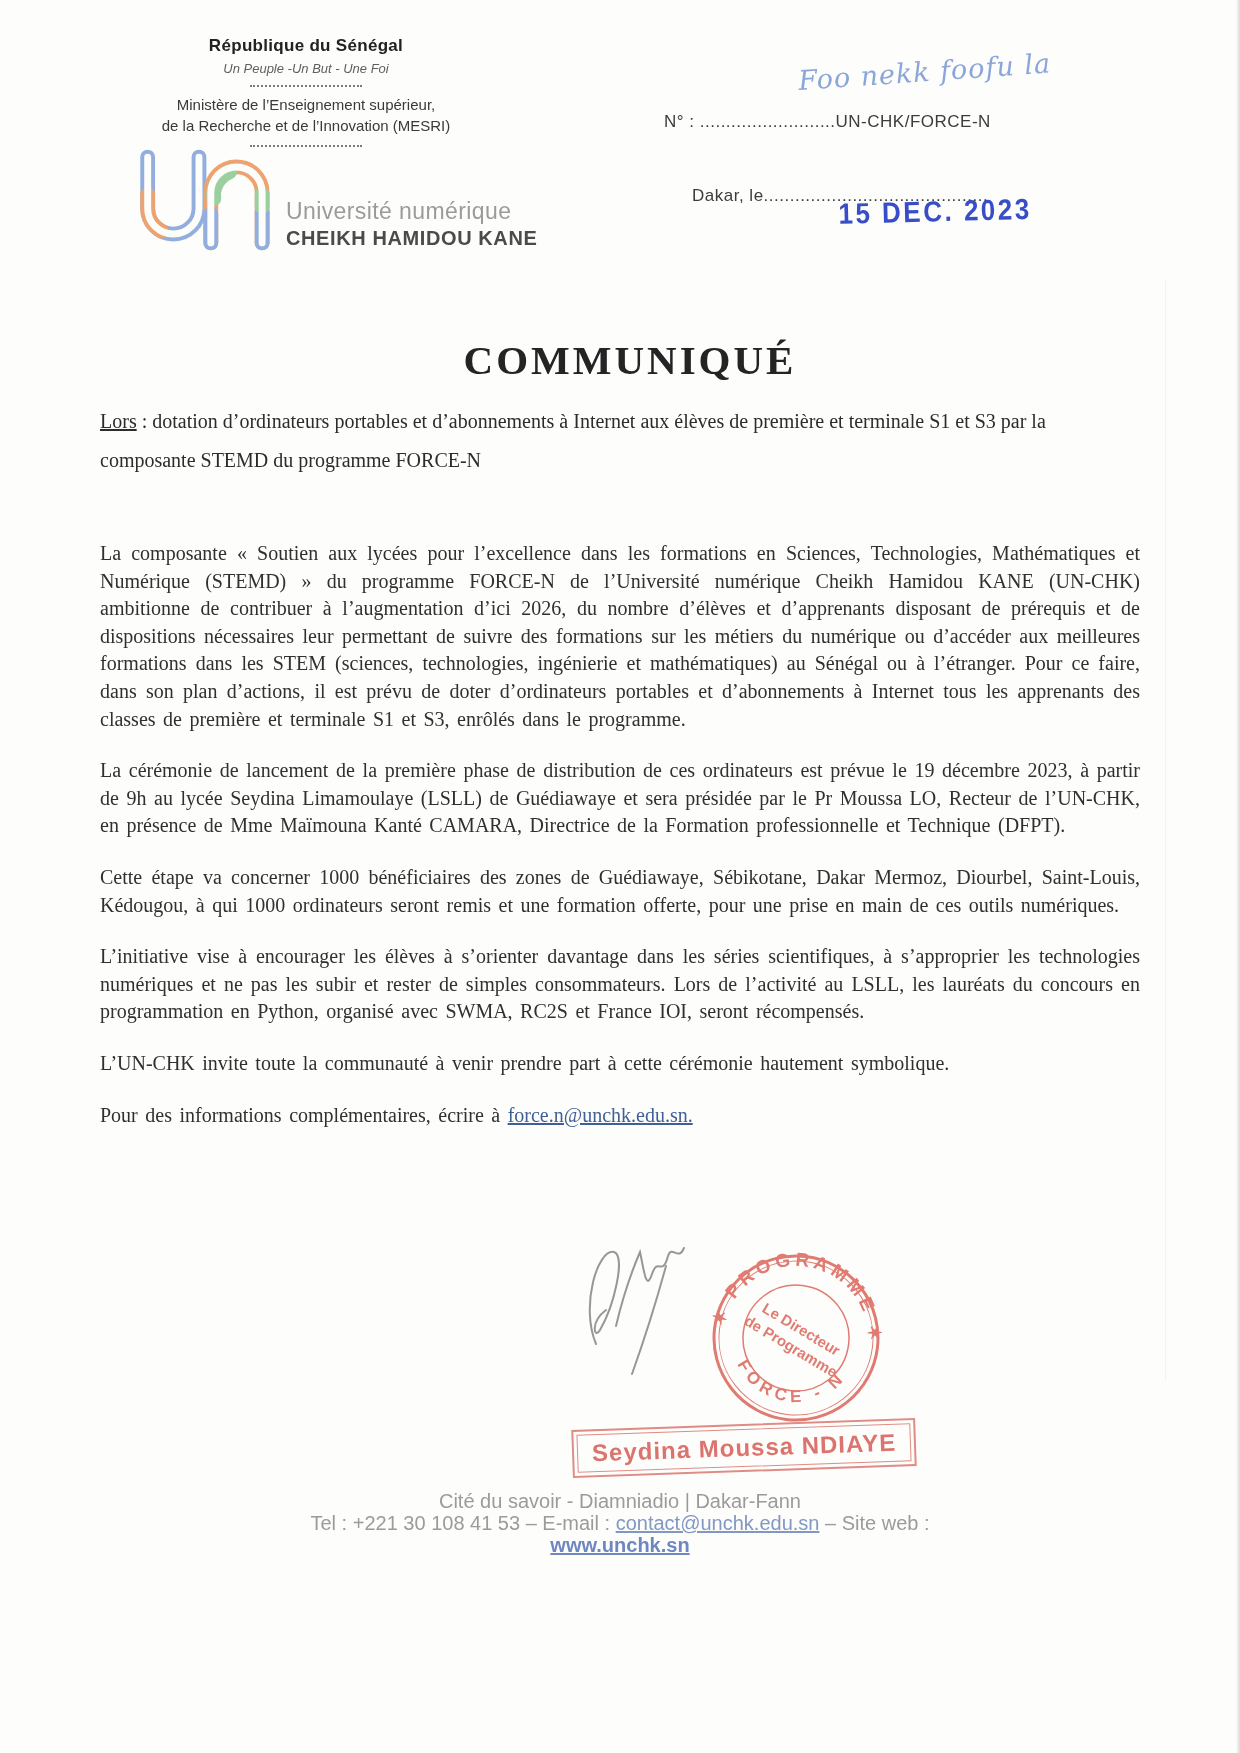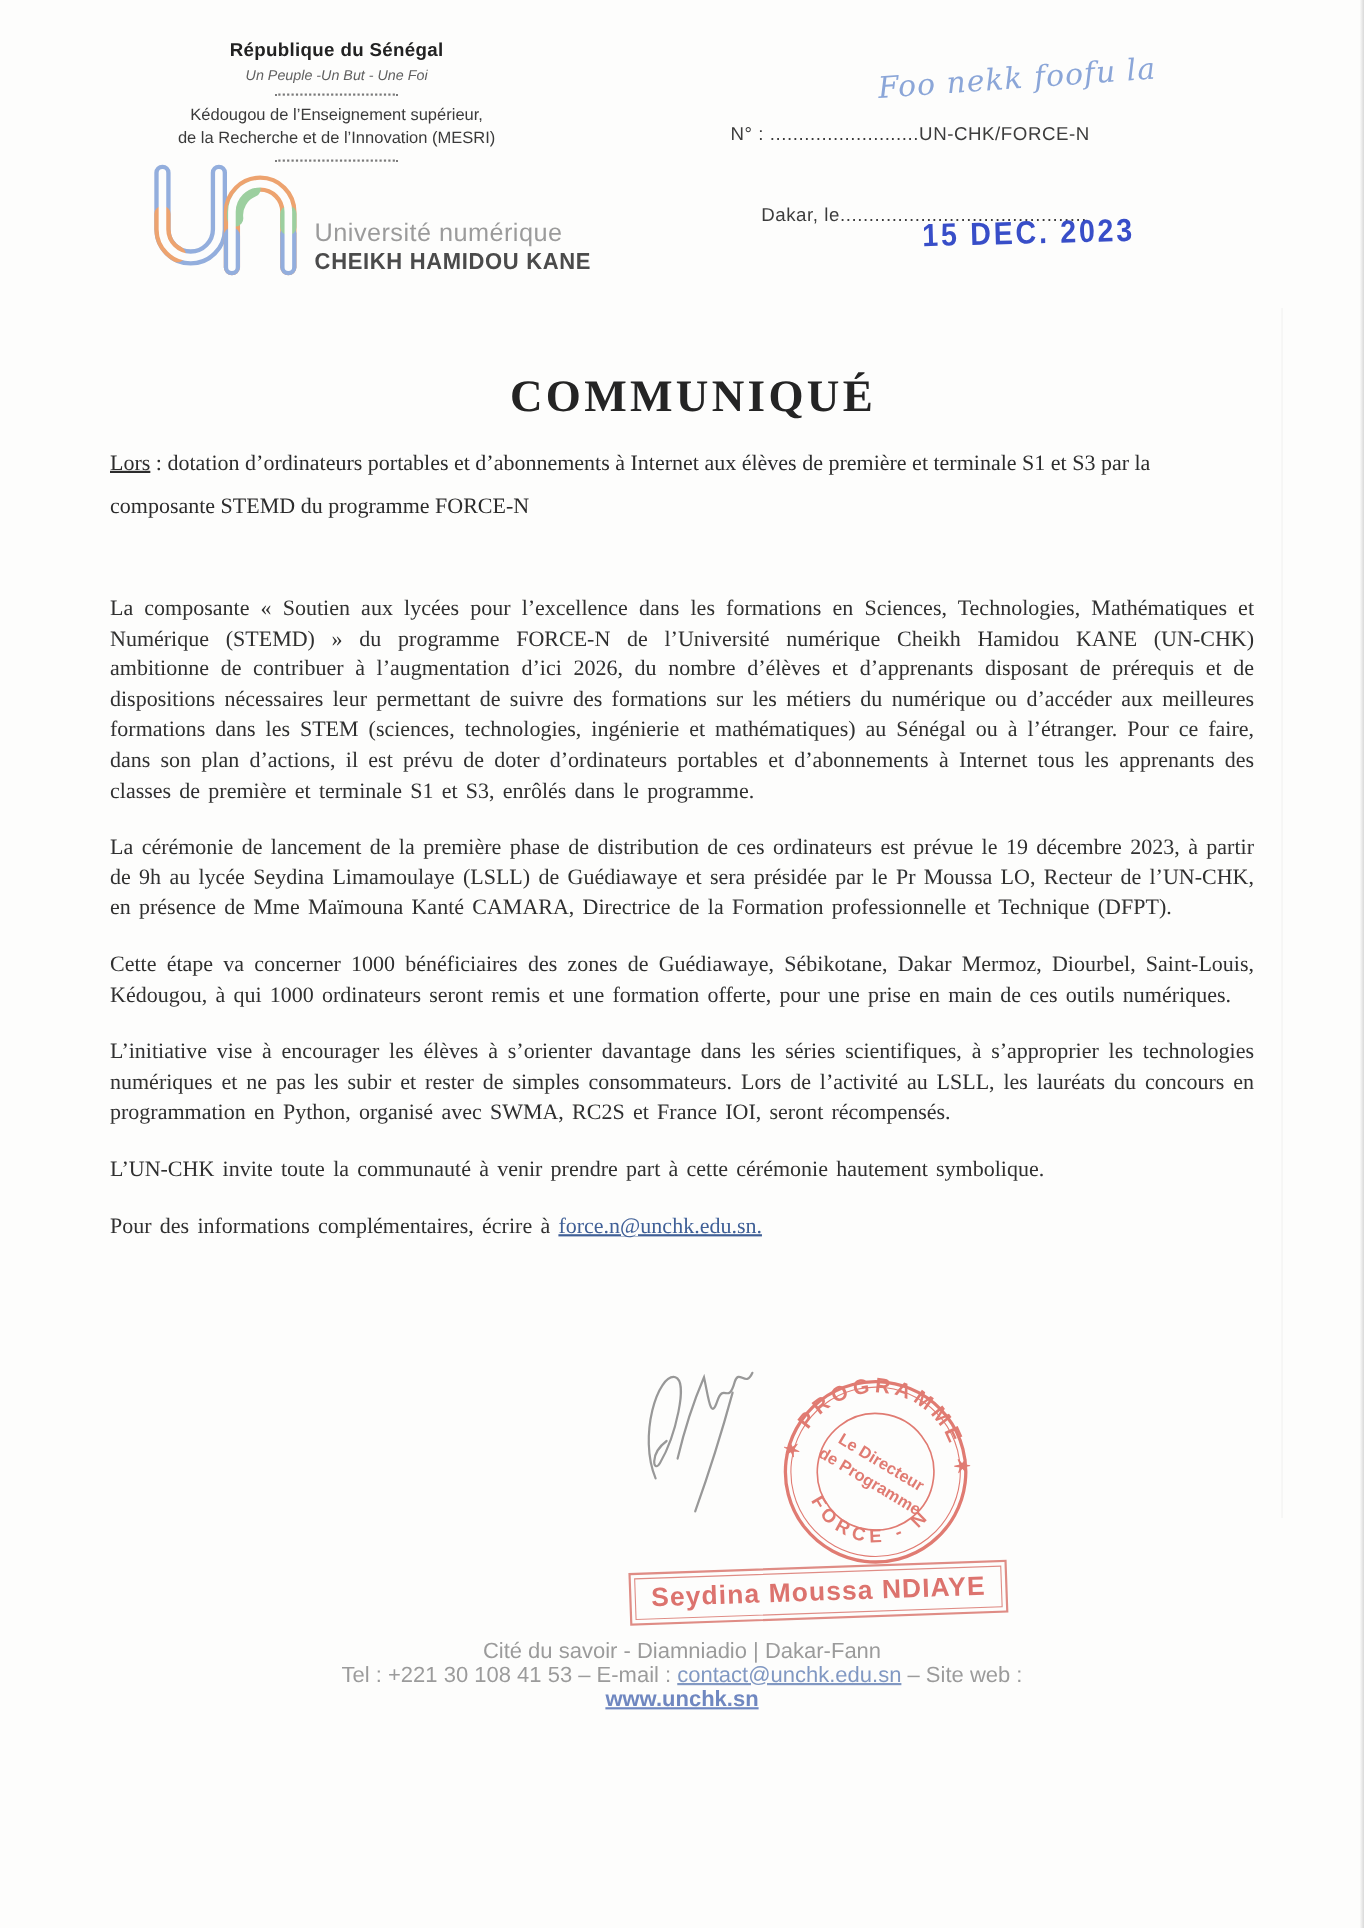--- a/index.html
+++ b/index.html
@@ -77,21 +77,21 @@
 
 <div class="page">
 
   <div class="scan-edge"></div>
   <div class="scan-crease"></div>
 
   <div class="header-left">
     <div class="republic">République du Sénégal</div>
     <div class="motto">Un Peuple -Un But - Une Foi</div>
     <div class="dot-sep"></div>
-    <div class="ministry">Kédougou de l’Enseignement supérieur,</div>
+    <div class="ministry">Ministère de l’Enseignement supérieur,</div>
     <div class="ministry">de la Recherche et de l’Innovation (MESRI)</div>
     <div class="dot-sep"></div>
   </div>
 
   <div class="logo">
     <svg width="148" height="116" viewBox="0 0 150 115">
       <g fill="none" stroke-linecap="round">
 
         <path d="M24 14 V66 a26 26 0 0 0 52 0 V14" stroke="#93aedd" stroke-width="15"></path>
         <path d="M24 52 v14 a26 26 0 0 0 14 23" stroke="#eda36f" stroke-width="15"></path>

